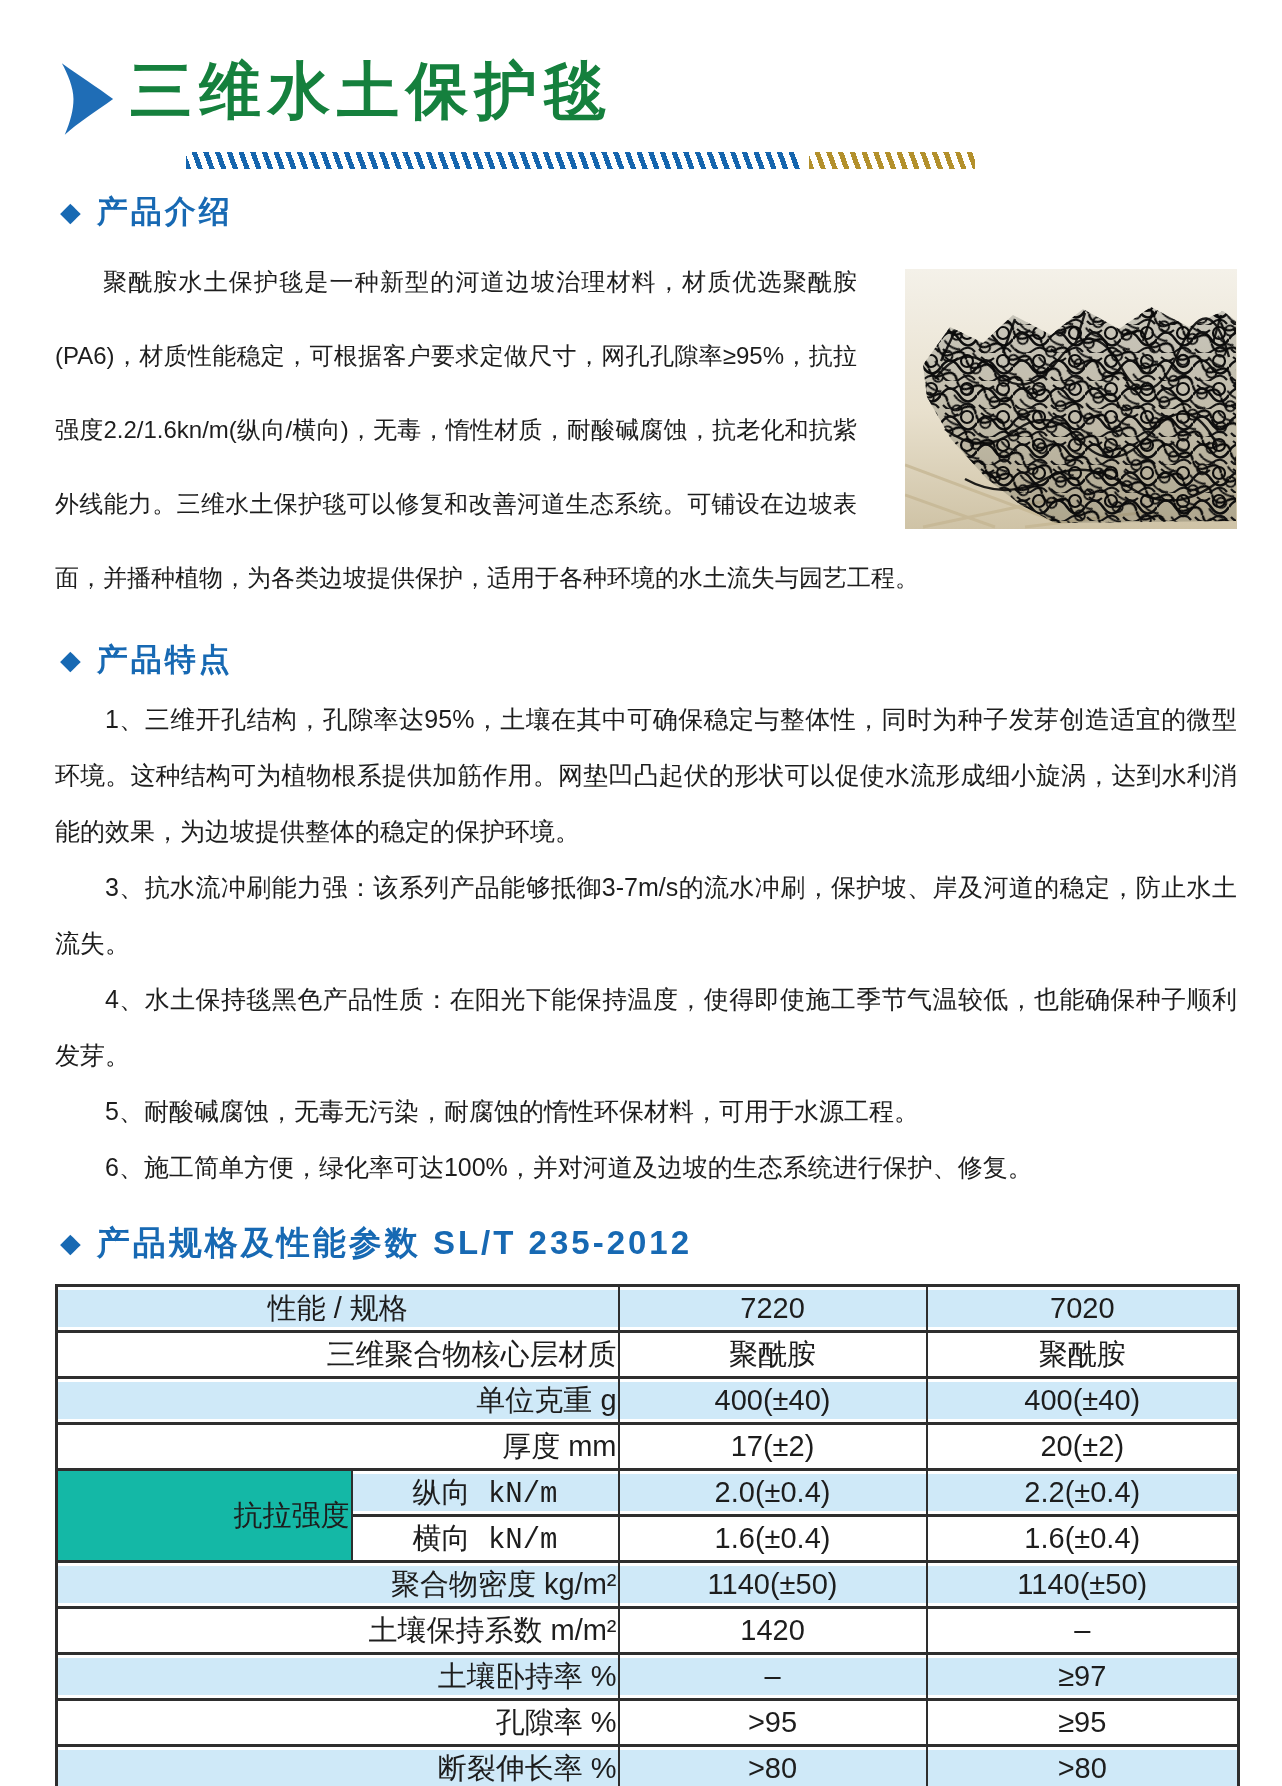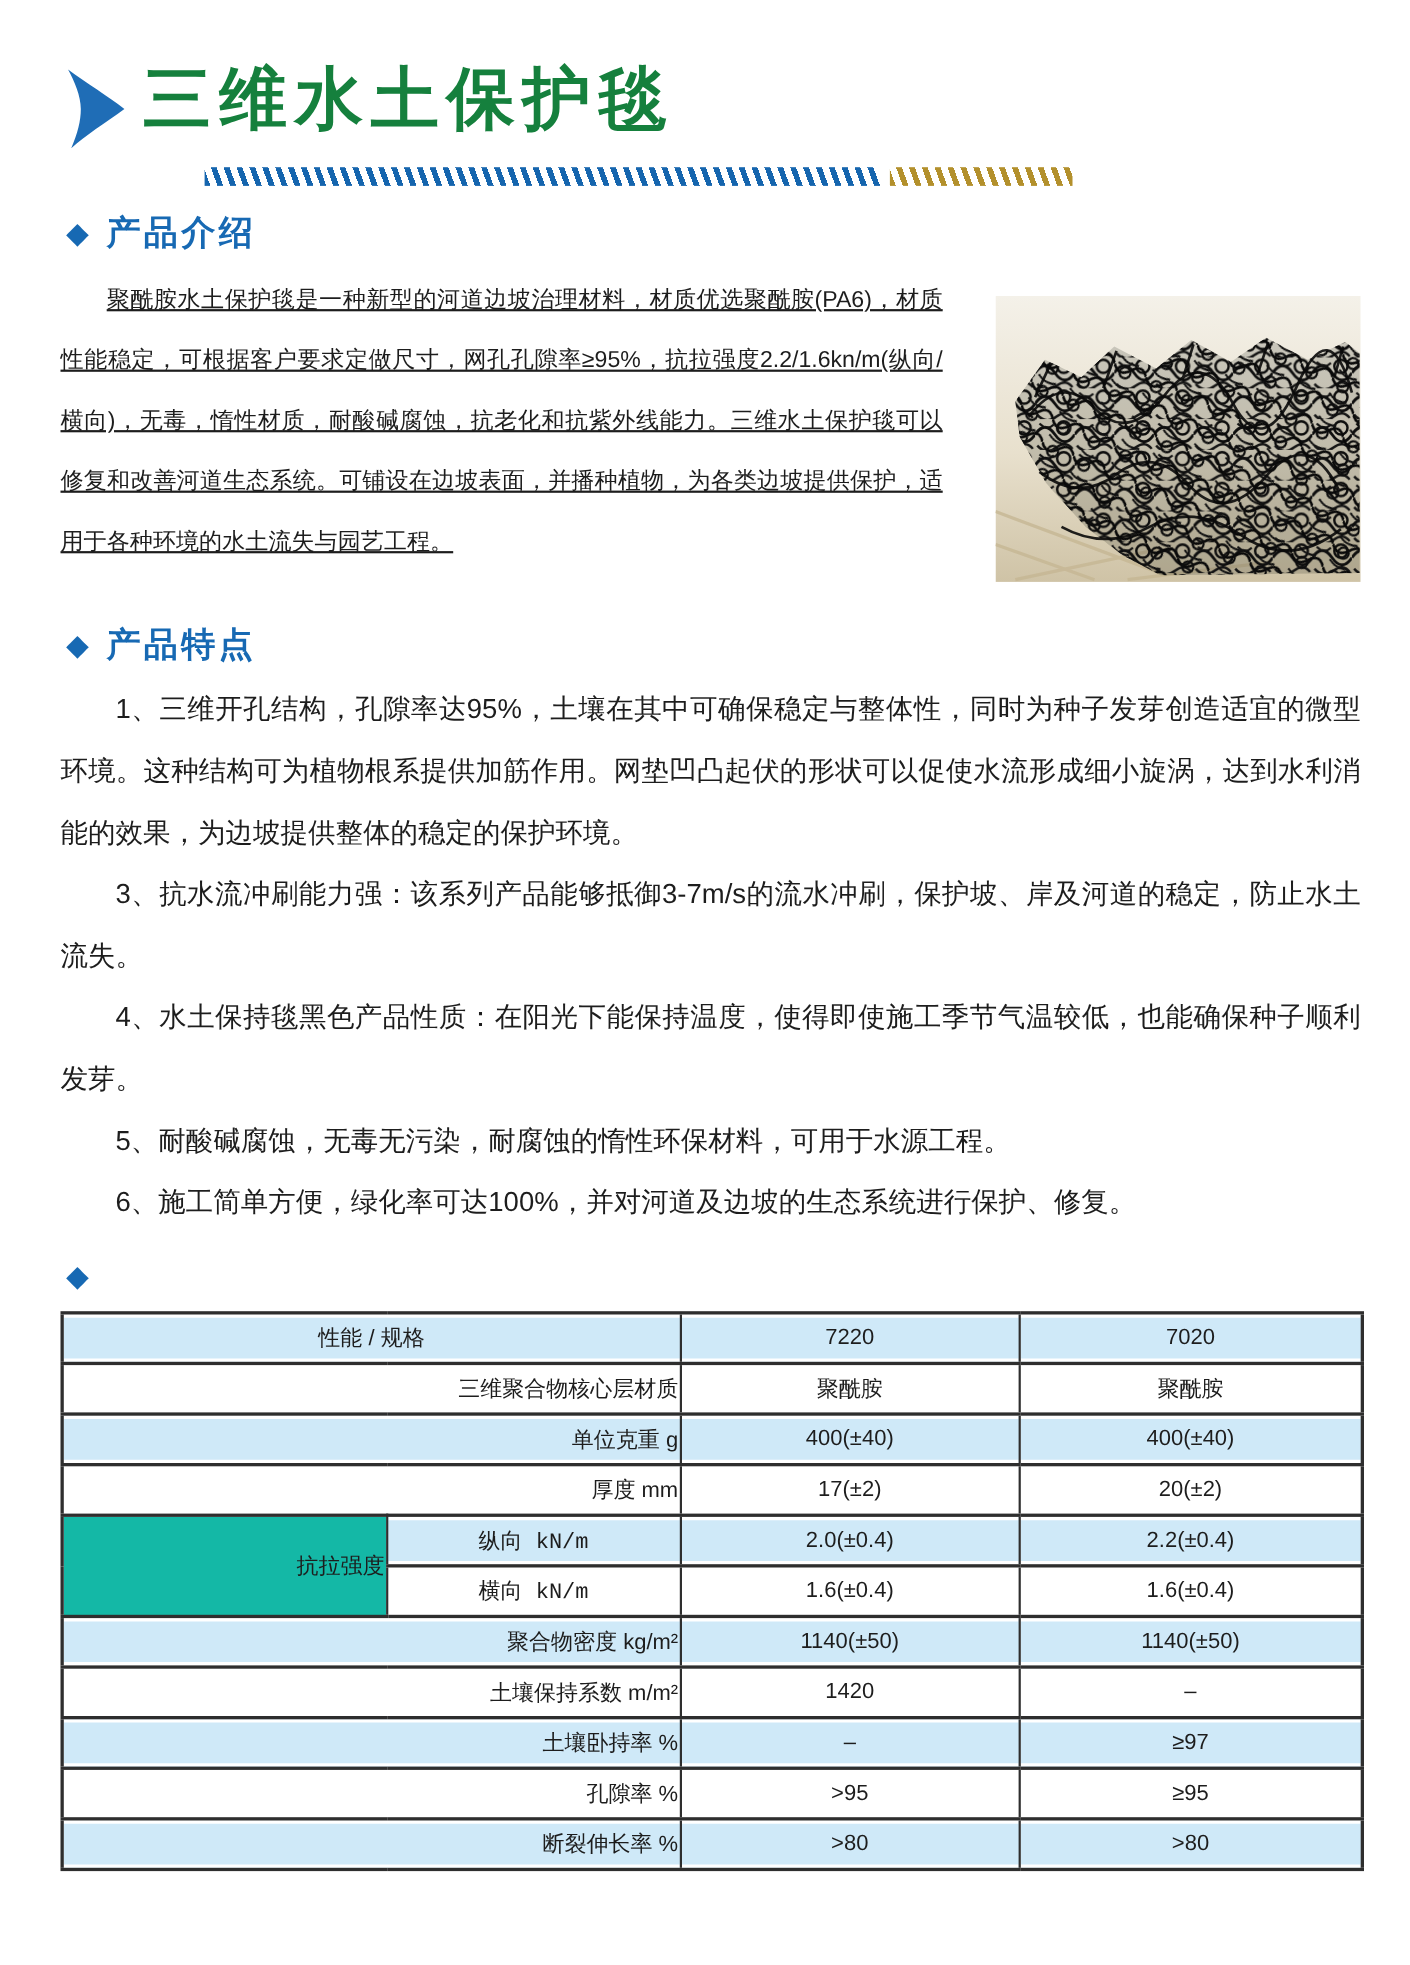--- a/index.html
+++ b/index.html
@@ -21,32 +21,32 @@
   .sec-head{display:flex;align-items:center;}
   .diamond{color:#1769b3;font-size:27px;line-height:1;flex:0 0 auto;margin:0 16px 0 5px;}
   h2.sec-title{margin:0;color:#1769b3;font-size:31px;font-weight:bold;letter-spacing:3px;}
 
   
   .intro .sec-head{margin-top:22px;}
   .intro-body{margin-top:12px;}
   .intro-body::after{content:"";display:block;clear:both;}
   .product-photo{float:right;width:332px;height:260px;margin:24px 0 12px 48px;}
   .product-photo svg{display:block;width:100%;height:100%;}
-  .intro-body p{margin:0;font-size:21px;line-height:55px;text-align:justify;text-indent:2em;text-decoration:underline;}
+  .intro-body p{margin:0;font-size:24px;line-height:74px;text-align:justify;text-indent:2em;}
 
   
   .features .sec-head{margin-top:24px;}
   .features .list{margin-top:10px;}
   .features p{margin:0;font-size:25px;line-height:56px;text-align:justify;text-indent:2em;}
 
   
   .specs .sec-head{margin-top:26px;}
   .specs h2.sec-title{font-size:33px;}
   table.spec{border-collapse:collapse;table-layout:fixed;width:1182px;margin-top:18px;border:3px solid #2e2e2e;}
-  table.spec td{border:2px solid #2e2e2e;border-top-width:3px;border-bottom-width:3px;height:41px;font-size:20px;background:#ffffff;overflow:hidden;}
+  table.spec td{border:2px solid #2e2e2e;border-top-width:3px;border-bottom-width:3px;height:41px;font-size:29px;background:#ffffff;overflow:hidden;}
   td.lab{text-align:right;padding-left:52px;}
   td.sub{text-align:center;font-family:Liberation Mono, monospace;}
   td.val{text-align:center;}
   td.hd{text-align:center;font-size:25px;}
   tr.shade td{background:#cfe9f8;box-shadow:inset 0 3px 0 #ffffff,inset 0 -3px 0 #ffffff;}
   tr.shade td.white{background:#14b8a6;box-shadow:none;}
 </style>
 </head>
 <body>
 
@@ -130,20 +130,21 @@
         <p>3、抗水流冲刷能力强：该系列产品能够抵御3-7m/s的流水冲刷，保护坡、岸及河道的稳定，防止水土流失。</p>
         <p>4、水土保持毯黑色产品性质：在阳光下能保持温度，使得即使施工季节气温较低，也能确保种子顺利发芽。</p>
         <p>5、耐酸碱腐蚀，无毒无污染，耐腐蚀的惰性环保材料，可用于水源工程。</p>
         <p>6、施工简单方便，绿化率可达100%，并对河道及边坡的生态系统进行保护、修复。</p>
       </div>
     </section>
 
     <section class="specs">
       <div class="sec-head">
         <span class="diamond">◆</span>
+        <h2 class="sec-title">产品规格及性能参数 SL/T 235-2012</h2>
       </div>
 
       <table class="spec">
         <colgroup>
           <col style="width:295px">
             <col style="width:267px">
             <col style="width:308px">
             <col style="width:312px">
         </colgroup>
         <tbody>

